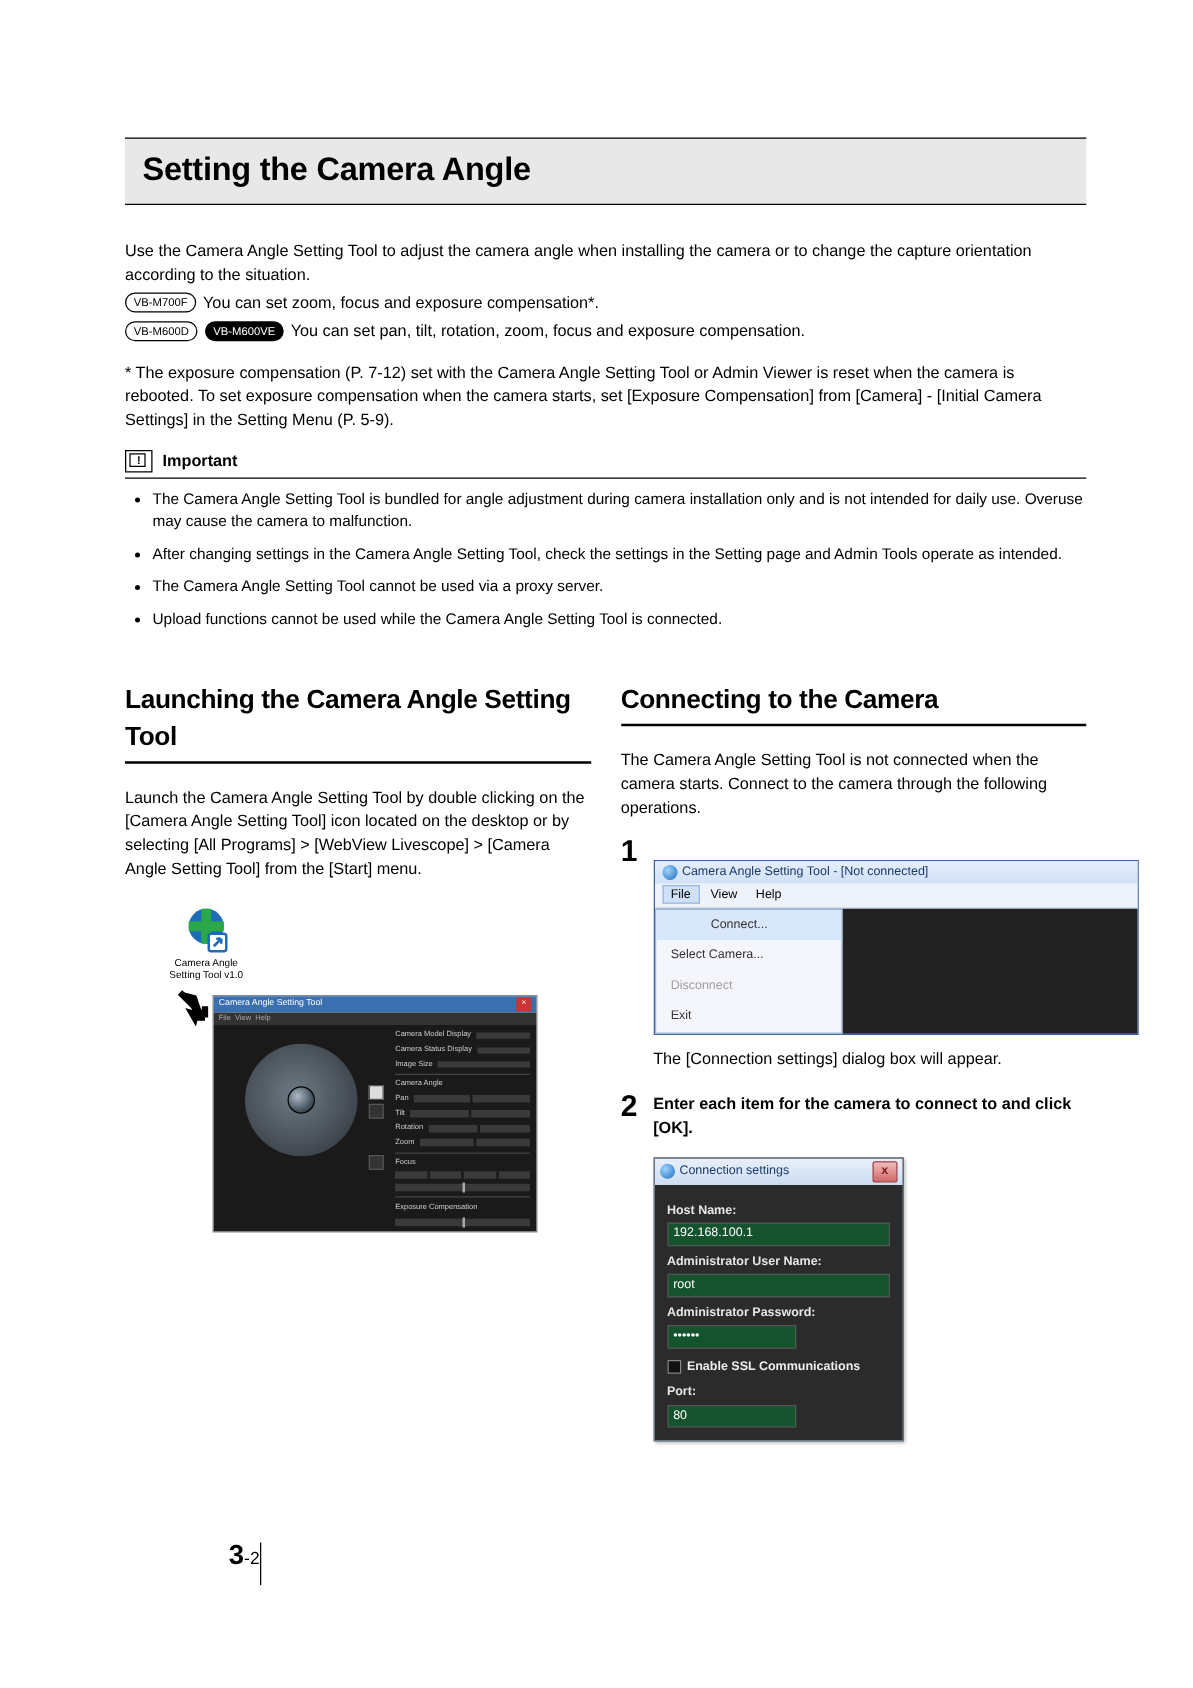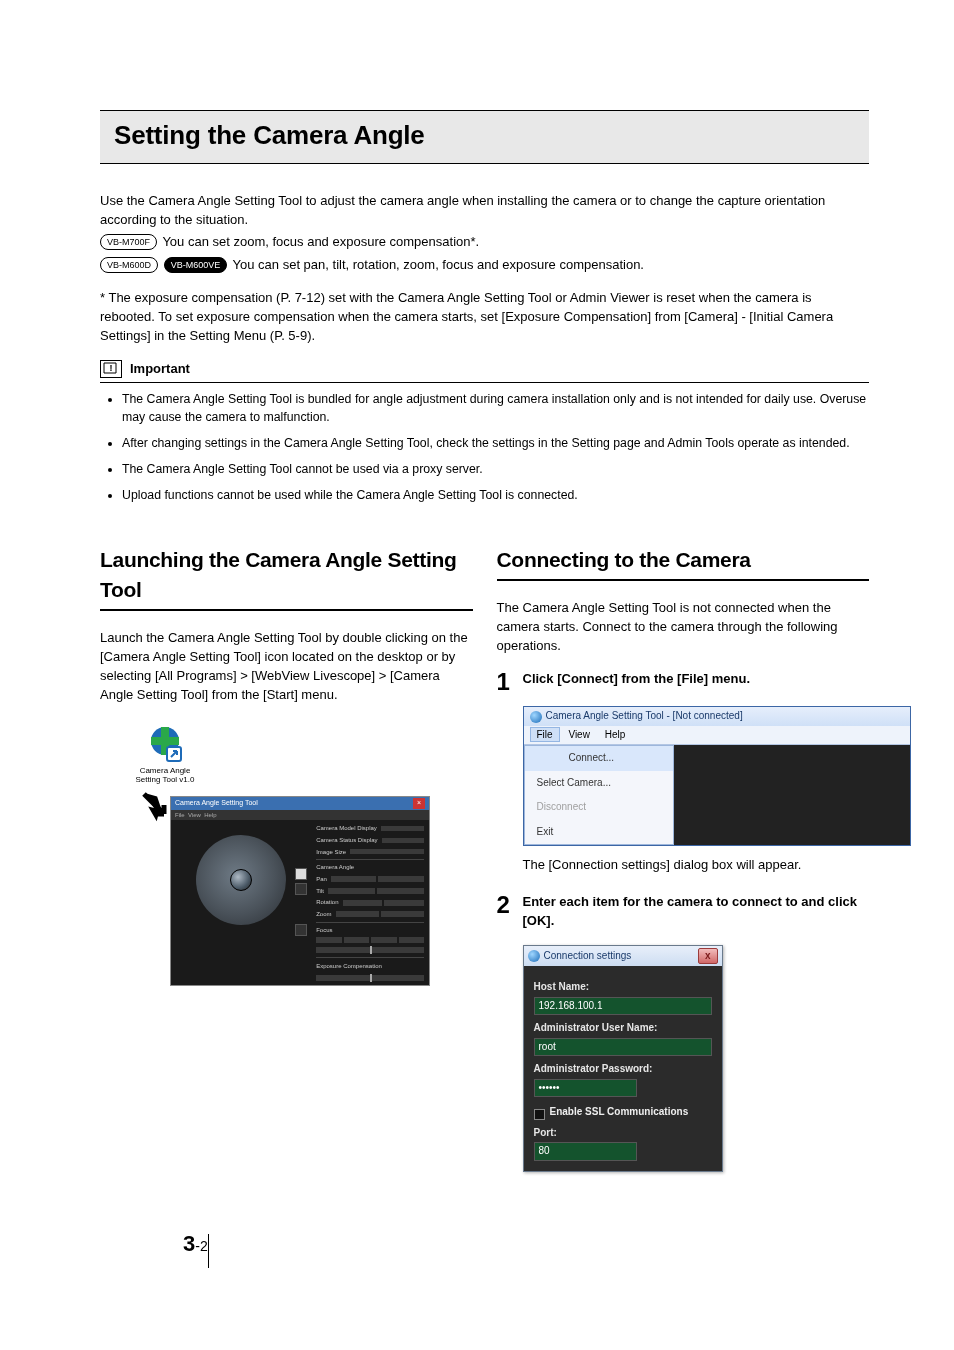--- a/index.html
+++ b/index.html
@@ -154,21 +154,21 @@
     border:1px solid #9b3b3b; background:linear-gradient(#f2bcbc,#d06868);
     color:#7a1a1a; font-weight:bold; padding:0 6px; font-size:10px; border-radius:2px;
   }
   .dlg-body { padding:8px 10px 10px; color:#eee; font-size:10px; }
   .dlg-body label { display:block; font-weight:bold; margin-top:6px; margin-bottom:2px; color:#e6e6e6;}
   .dlg-body .field {
     background:#14532d; border:1px solid #555; color:#fff;
     padding:1px 4px; font-size:10px; width:100%;
   }
   .dlg-body .field.narrow { width:58%; }
-  .chk-row { display:flex; align-items:flex-end; gap:5px; margin-top:8px; font-weight:bold;}
+  .chk-row { display:flex; align-items:center; gap:5px; margin-top:8px; font-weight:bold;}
   .chk { width:11px; height:11px; border:1px solid #888; background:#111;}
   .dlg-btns {
     display:flex; justify-content:flex-end; gap:6px;
     padding:6px 8px 8px;
   }
   .dlg-btn {
     background: linear-gradient(#fafafa,#d7d7d7);
     border:1px solid #888; font-size:10px;
     padding:2px 14px;
   }
@@ -337,21 +337,20 @@
     </div>
   </div>
 
   <div class="col">
     <h2 class="section">Connecting to the Camera</h2>
     <p>The Camera Angle Setting Tool is not connected when the camera starts. Connect to the camera through the following operations.</p>
 
     <div class="step">
       <div class="step-num">1</div>
       <div class="step-text">
-        <p><b>Click [Connect] from the [File] menu.</b></p>
 
         <div class="menu-window">
           <div class="mw-title">
             <span class="orb"></span>
             <span>Camera Angle Setting Tool - [Not connected]</span>
           </div>
           <div class="mw-menubar">
             <span class="sel">File</span>
             <span>View</span>
             <span>Help</span>

